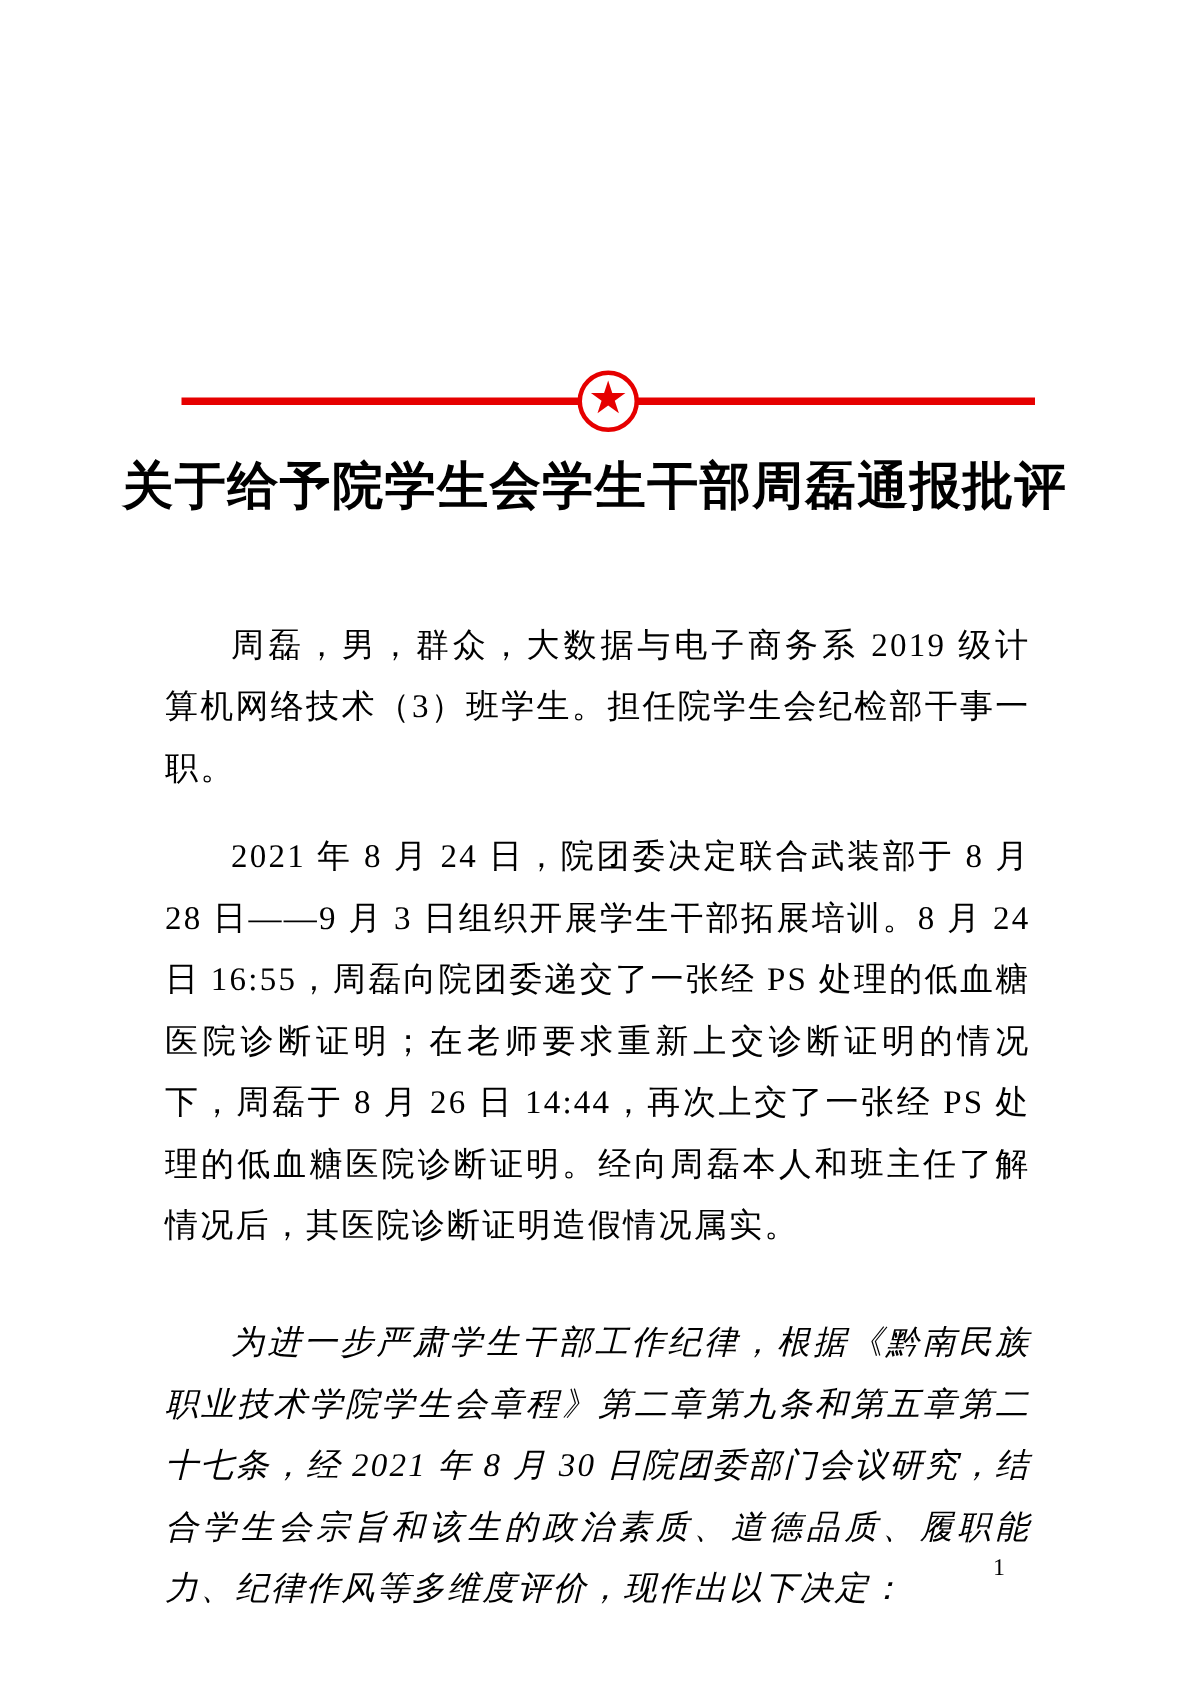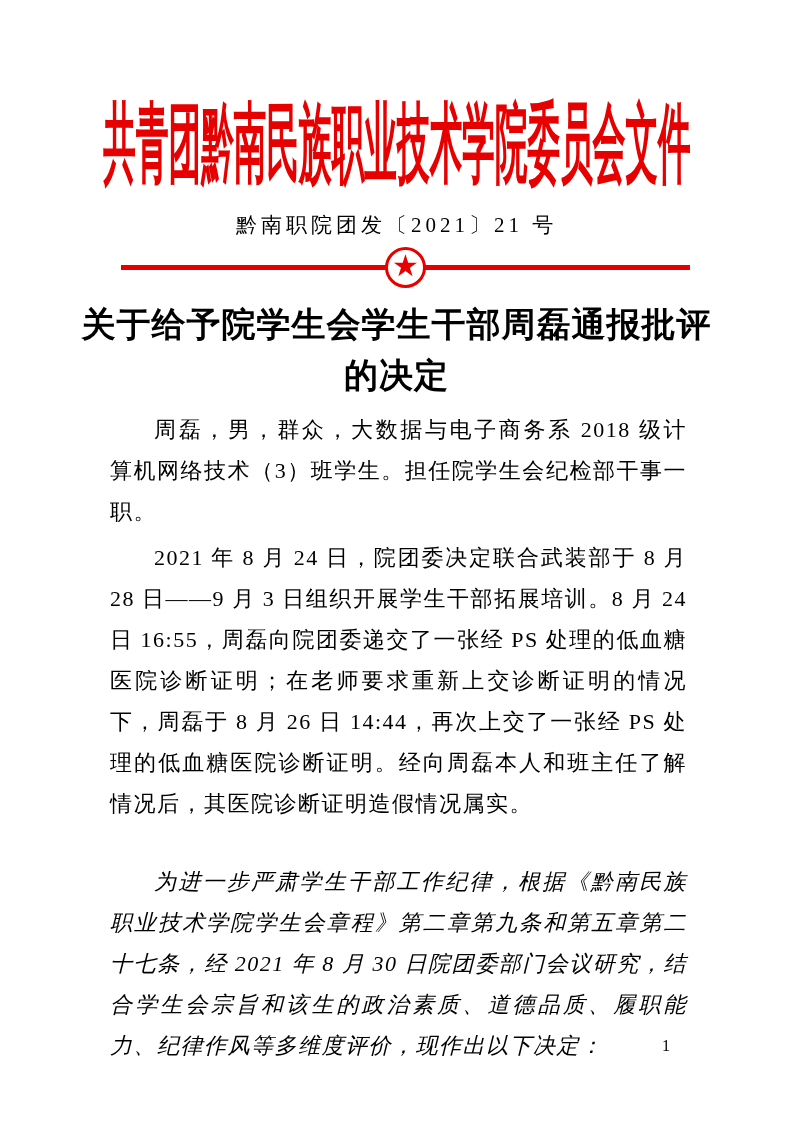--- a/index.html
+++ b/index.html
@@ -56,51 +56,46 @@
     text-align:center;font-weight:bold;font-size:34px;line-height:51px;
     letter-spacing:1px;
   }
   
   .body-text{
     position:absolute;top:409px;left:110px;width:577px;
     font-size:22px;line-height:41px;
     text-align:justify;letter-spacing:1.5px;
   }
   .body-text p{margin:0;text-indent:2em;}
-  .body-text p + p{margin-top:5px;}
+  .body-text p + p{margin-top:18px;}
   .body-text p.gap-above{margin-top:37px;font-style:italic;}
   
   .page-number{
     position:absolute;top:1037px;left:662px;
     font-size:16px;
     font-family:"Liberation Serif","DejaVu Serif",serif;
   }
 </style>
 </head>
 <body>
 
 <div class="page">
 
-  <div class="header-banner">
-    <span class="stretch">共青团黔南民族职业技术学院委员会文件</span>
-  </div>
 
-  <div class="doc-number">黔南职院团发〔2021〕21 号</div>
 
   <div class="divider"></div>
   <div class="star-badge">
     <span class="glyph">★</span>
   </div>
 
   <div class="doc-title">
     <div>关于给予院学生会学生干部周磊通报批评</div>
-    <div>的决定</div>
   </div>
 
   <div class="body-text">
-    <p>周磊，男，群众，大数据与电子商务系 2018 级计算机网络技术（3）班学生。担任院学生会纪检部干事一职。</p>
+    <p>周磊，男，群众，大数据与电子商务系 2019 级计算机网络技术（3）班学生。担任院学生会纪检部干事一职。</p>
     <p>2021 年 8 月 24 日，院团委决定联合武装部于 8 月 28 日——9 月 3 日组织开展学生干部拓展培训。8 月 24 日 16:55，周磊向院团委递交了一张经 PS 处理的低血糖医院诊断证明；在老师要求重新上交诊断证明的情况下，周磊于 8 月 26 日 14:44，再次上交了一张经 PS 处理的低血糖医院诊断证明。经向周磊本人和班主任了解情况后，其医院诊断证明造假情况属实。</p>
     <p class="gap-above">为进一步严肃学生干部工作纪律，根据《黔南民族职业技术学院学生会章程》第二章第九条和第五章第二十七条，经 2021 年 8 月 30 日院团委部门会议研究，结合学生会宗旨和该生的政治素质、道德品质、履职能力、纪律作风等多维度评价，现作出以下决定：</p>
   </div>
 
   <div class="page-number">1</div>
 
 </div>
 
 </body></html>

